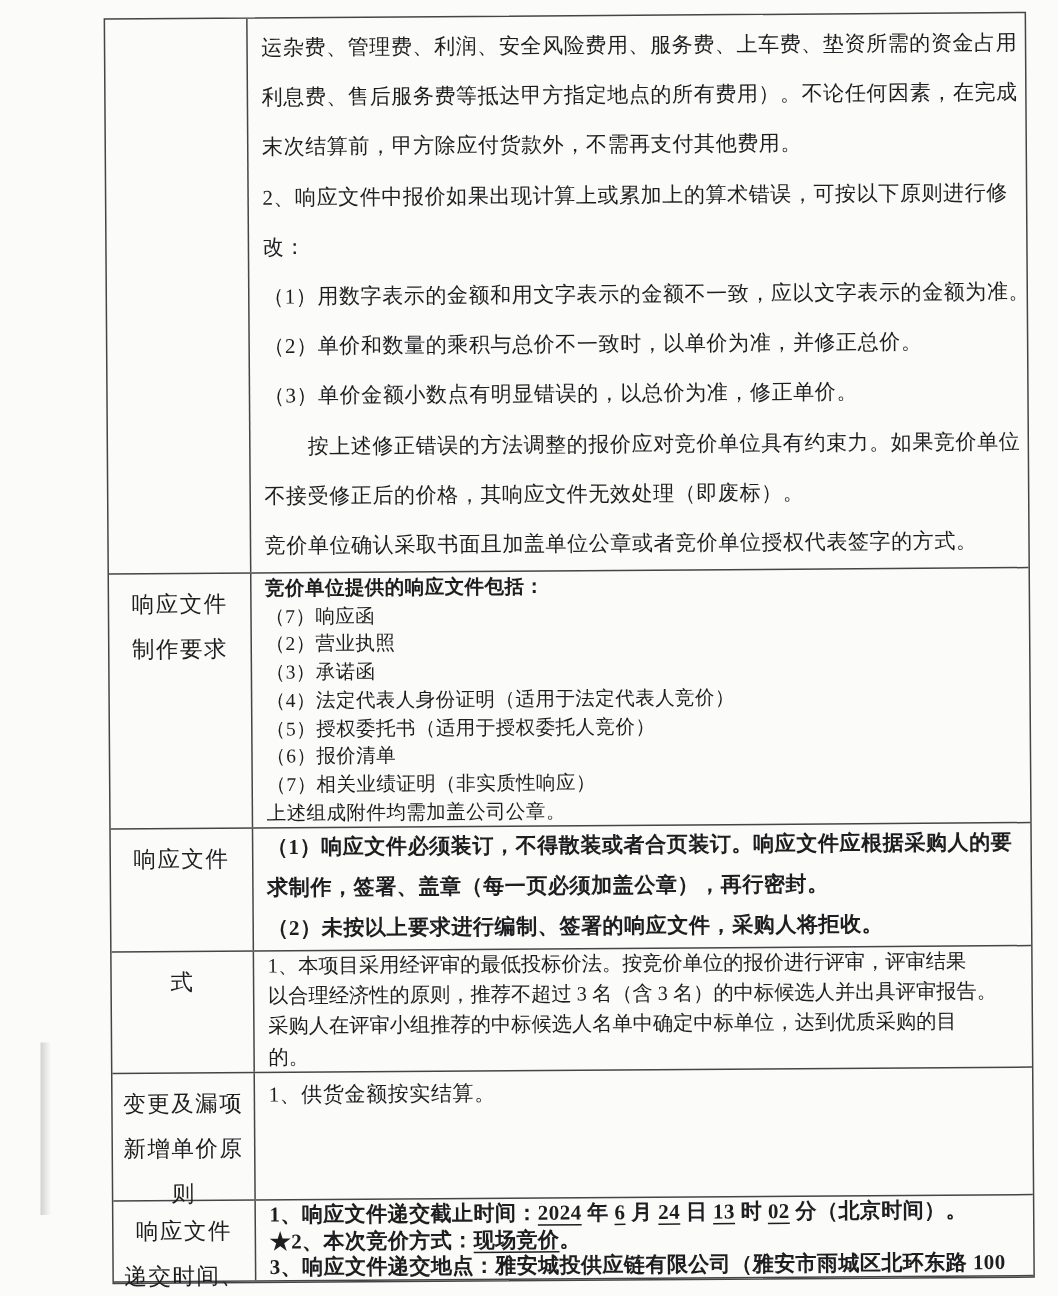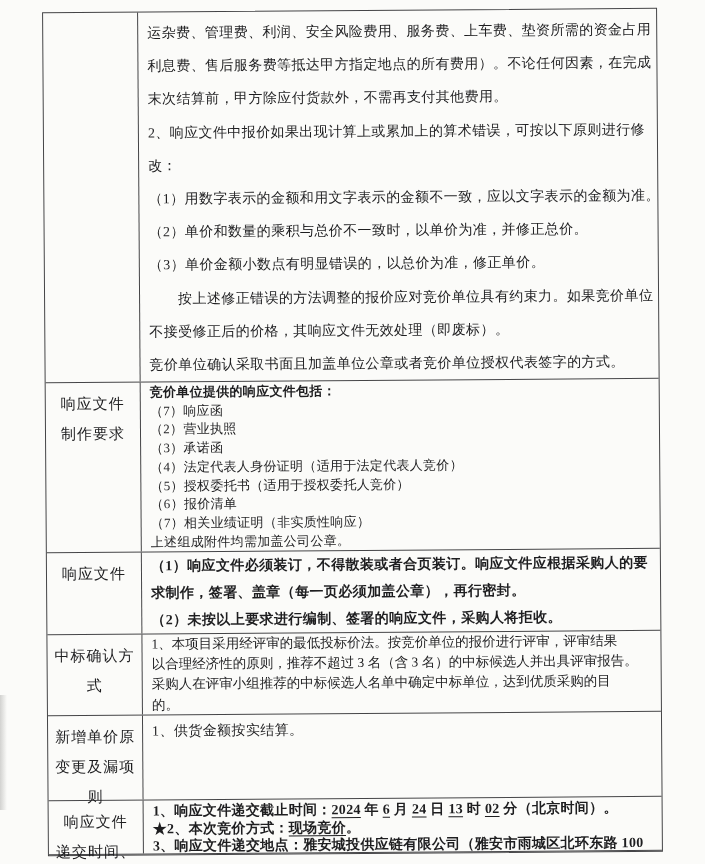--- a/index.html
+++ b/index.html
@@ -4,21 +4,21 @@
 <style>
   html,body{margin:0;padding:0;}
   body{
     width:705px;height:864px;
     background:#fbfbf9;
     overflow:hidden;
     font-family:"Liberation Serif","DejaVu Serif",serif;
     color:#1e1e20;
     position:relative;
   }
-  .scan{position:absolute;inset:0;}
+  .scan{position:absolute;inset:0;margin-left:27px;}
   
   .scan-edge{
     position:absolute;left:0;top:695px;width:7px;height:115px;
     background:linear-gradient(to right,rgba(160,160,158,.45),rgba(160,160,158,0));
     pointer-events:none;
   }
   .doc-table{
     position:absolute;left:45px;top:10px;width:613px;
     border:1px solid #454547;
     transform:rotate(-0.4deg);
@@ -120,34 +120,33 @@
           <div class="lab-line">响应文件</div>
         </div>
         <div class="ccell">
           <div class="cline b"><span>（1）响应文件必须装订，不得散装或者合页装订。响应文件应根据采购人的要</span></div>
           <div class="cline b"><span>求制作，签署、盖章（每一页必须加盖公章），再行密封。</span></div>
           <div class="cline b"><span>（2）未按以上要求进行编制、签署的响应文件，采购人将拒收。</span></div>
         </div>
       </div>
       <div class="trow trow-4">
         <div class="lcell">
-          <div class="lab-line">中标确认方</div>
           <div class="lab-line">式</div>
         </div>
         <div class="ccell">
           <div class="cline"><span>1、本项目采用经评审的最低投标价法。按竞价单位的报价进行评审，评审结果</span></div>
           <div class="cline"><span>以合理经济性的原则，推荐不超过 3 名（含 3 名）的中标候选人并出具评审报告。</span></div>
           <div class="cline"><span>采购人在评审小组推荐的中标候选人名单中确定中标单位，达到优质采购的目</span></div>
           <div class="cline"><span>的。</span></div>
         </div>
       </div>
       <div class="trow trow-5">
         <div class="lcell">
+          <div class="lab-line">变更及漏项</div>
           <div class="lab-line">新增单价原</div>
-          <div class="lab-line">变更及漏项</div>
           <div class="lab-line">则</div>
         </div>
         <div class="ccell">
           <div class="cline"><span>1、供货金额按实结算。</span></div>
         </div>
       </div>
       <div class="trow trow-6">
         <div class="lcell">
           <div class="lab-line">响应文件</div>
           <div class="lab-line">递交时间、</div>

